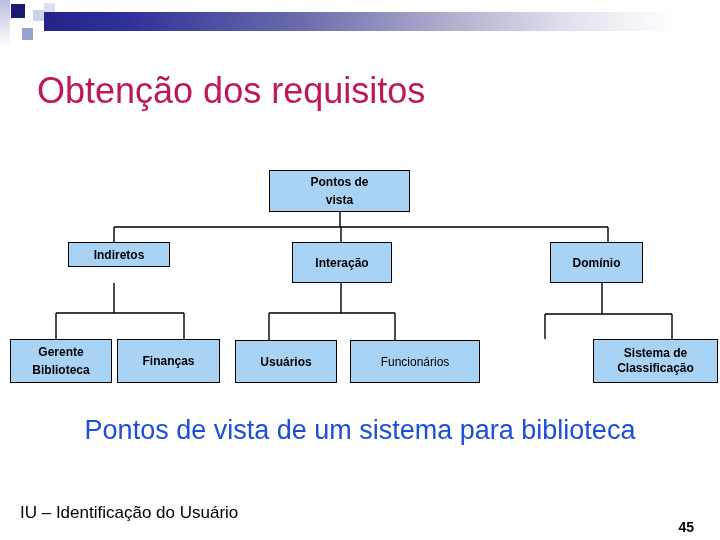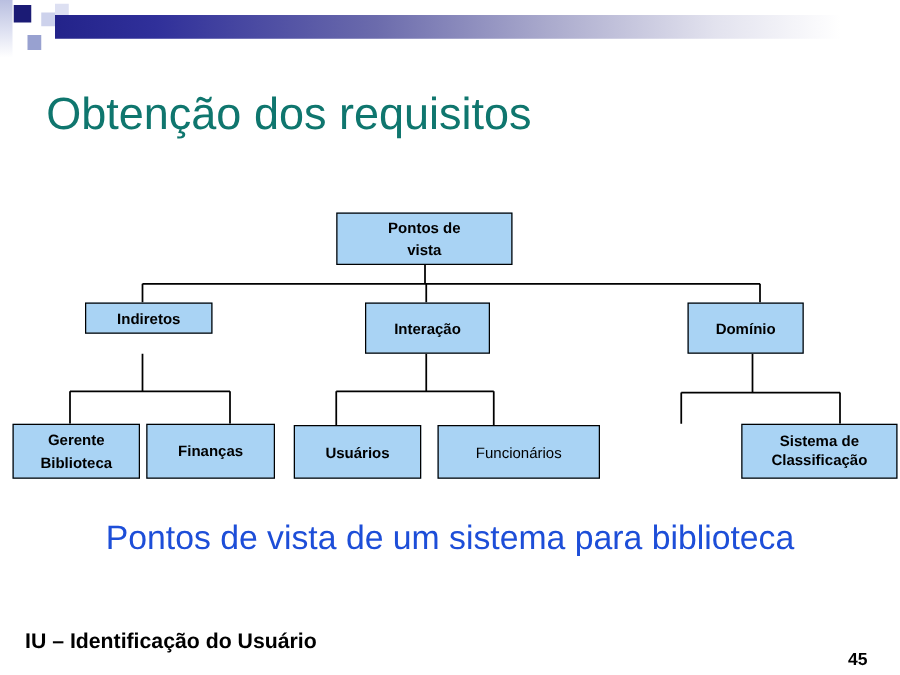--- a/index.html
+++ b/index.html
@@ -12,36 +12,36 @@
   #deco-vbar{left:0;top:0;width:10px;height:46px;
     background:linear-gradient(180deg,#b9bfe0 0%,#dfe2f2 55%,#ffffff 100%);}
   #deco-bar{left:44px;top:12px;width:676px;height:19px;
     background:linear-gradient(90deg,#23238a 0%,#30309a 12%,#6b6bac 38%,#a9a9cc 58%,#e2e2ee 78%,#ffffff 93%);}
   #deco-sq-dark{left:11px;top:4px;width:14px;height:14px;background:#1b1b75;}
   #deco-sq-light{left:33px;top:10px;width:11px;height:11px;background:#cdd2ec;}
   #deco-sq-pale{left:44px;top:3px;width:11px;height:9px;background:#dde0f2;}
   #deco-sq-med{left:22px;top:28px;width:11px;height:12px;background:#98a1d0;}
 
   #title{position:absolute;left:37px;top:71px;font-size:36px;line-height:40px;
-    color:#0f766e;white-space:nowrap;}
+    color:#be185d;white-space:nowrap;}
 
   #connectors{position:absolute;left:0;top:0;width:720px;height:540px;}
   #connectors path{stroke:#000;stroke-width:1.4;fill:none;}
 
   .node{
     position:absolute;display:flex;align-items:center;justify-content:center;
     text-align:center;background:#a9d3f4;border:1.4px solid #000;
     box-sizing:border-box;font-size:12px;line-height:18px;white-space:pre-line;
   }
   .node.bold{font-weight:bold;}
   .node.small{font-size:12px;line-height:15px;}
 
   #caption{position:absolute;left:0;top:415px;width:720px;text-align:center;
     font-size:27px;color:#1d4ed8;}
-  #footer-note{position:absolute;left:20px;top:503px;font-size:17px;font-weight:bold;}
+  #footer-note{position:absolute;left:20px;top:503px;font-size:17px;font-weight:normal;}
   #page-number{position:absolute;right:26px;top:519px;font-size:14px;font-weight:bold;text-align:right;}
 </style>
 </head>
 <body>
 
 <div id="slide">
 
   <div class="deco" id="deco-vbar"></div>
   <div class="deco" id="deco-sq-dark"></div>
   <div class="deco" id="deco-sq-light"></div>

